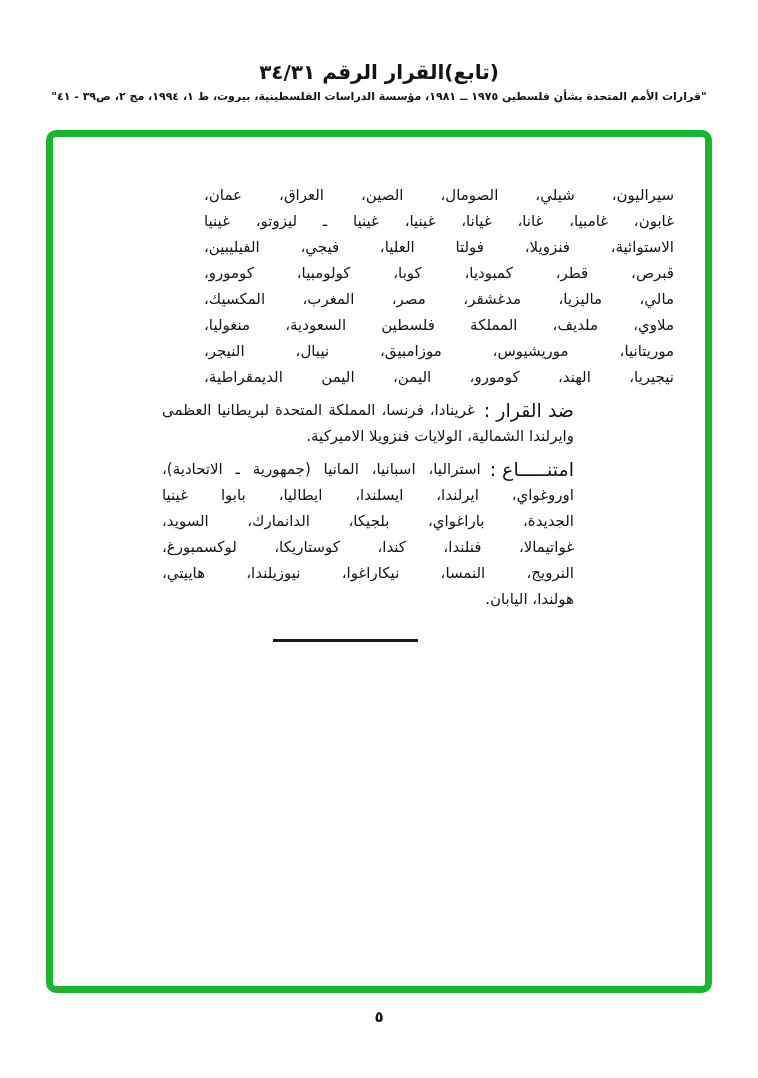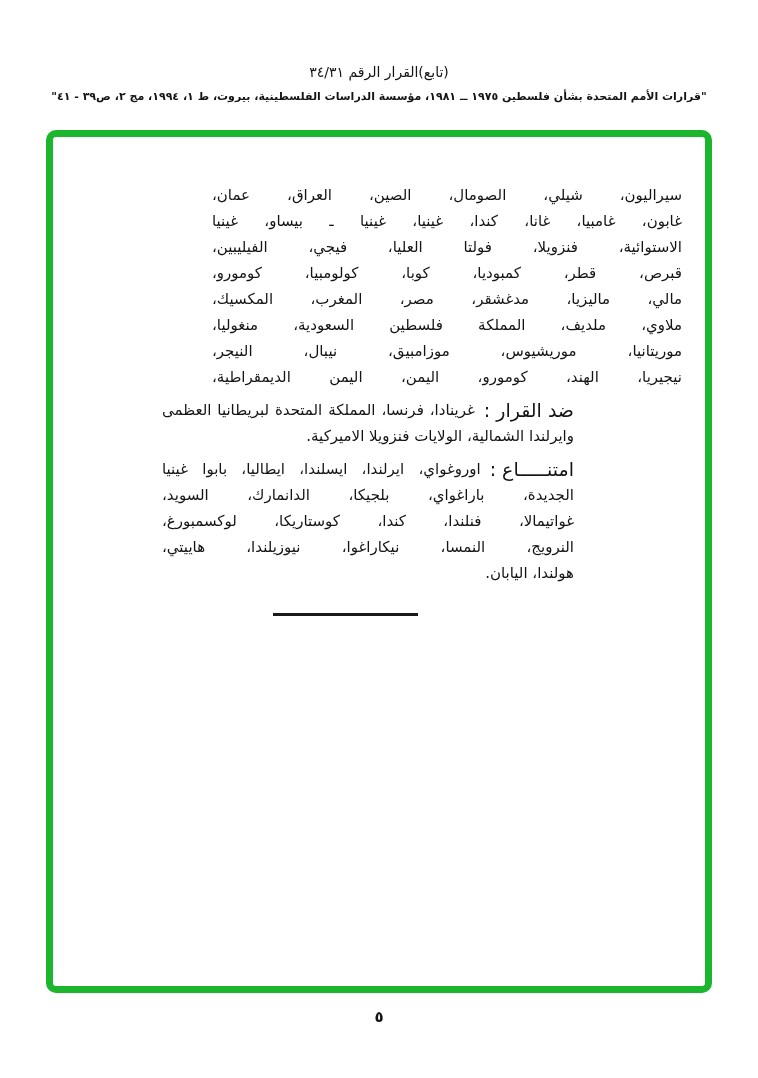--- a/index.html
+++ b/index.html
@@ -13,22 +13,22 @@
     font-family: "DejaVu Sans", sans-serif;
     color: #141414;
     overflow: hidden;
   }
   .header {
     padding-top: 62px;
     text-align: center;
     direction: rtl;
   }
   .doc-title {
-    font-size: 14px;
-    font-weight: normal;
+    font-size: 20px;
+    font-weight: bold;
     line-height: 20px;
     letter-spacing: 0.5px;
   }
   .doc-subtitle {
     margin-top: 8px;
     font-size: 11px;
     font-weight: bold;
     line-height: 14px;
   }
   .frame {
@@ -45,21 +45,21 @@
     line-height: 26px;
     text-align: justify;
     text-align-last: justify;
     direction: rtl;
   }
   .jline.last {
     text-align-last: right;
   }
   .continued-block {
     width: 470px;
-    margin-right: 0;
+    margin-right: 8px;
     margin-left: auto;
   }
   .entry {
     width: 412px;
     margin-right: 108px;
     margin-left: auto;
     margin-top: 7px;
   }
   .entry-label {
     float: right;
@@ -86,37 +86,38 @@
 
 <div class="header">
   <div class="doc-title">(تابع)القرار الرقم  ٣٤/٣١</div>
   <div class="doc-subtitle">"قرارات الأمم المتحدة بشأن فلسطين ١٩٧٥ ــ ١٩٨١، مؤسسة الدراسات الفلسطينية، بيروت، ط ١، ١٩٩٤، مج ٢، ص٣٩ - ٤١"</div>
 </div>
 
 <div class="frame" style="border-color: rgb(28, 181, 46);">
 
   <div class="continued-block">
     <div class="jline">سيراليون، شيلي، الصومال، الصين، العراق، عمان،</div>
-    <div class="jline">غابون، غامبيا، غانا، كندا، غينيا، غينيا ـ بيساو، غينيا</div>
+    <div class="jline">غابون، غامبيا، غانا، غيانا، غينيا، غينيا ـ ليزوتو، غينيا</div>
     <div class="jline">الاستوائية، فنزويلا، فولتا العليا، فيجي، الفيليبين،</div>
     <div class="jline">قبرص، قطر، كمبوديا، كوبا، كولومبيا، كومورو،</div>
     <div class="jline">مالي، ماليزيا، مدغشقر، مصر، المغرب، المكسيك،</div>
     <div class="jline">ملاوي، ملديف، المملكة فلسطين السعودية، منغوليا،</div>
     <div class="jline">موريتانيا، موريشيوس، موزامبيق، نيبال، النيجر،</div>
     <div class="jline">نيجيريا، الهند، كومورو، اليمن، اليمن الديمقراطية،</div>
   </div>
 
   <div class="entry">
     <span class="entry-label">ضد القرار :</span>
     <div class="jline">غرينادا، فرنسا، المملكة المتحدة لبريطانيا العظمى</div>
     <div class="jline last">وايرلندا الشمالية، الولايات فنزويلا الاميركية.</div>
   </div>
 
   <div class="entry">
     <span class="entry-label">امتنـــــاع :</span>
+    <div class="jline">استراليا، اسبانيا، المانيا (جمهورية ـ الاتحادية)،</div>
     <div class="jline">اوروغواي، ايرلندا، ايسلندا، ايطاليا، بابوا غينيا</div>
     <div class="jline">الجديدة، باراغواي، بلجيكا، الدانمارك، السويد،</div>
     <div class="jline">غواتيمالا، فنلندا، كندا، كوستاريكا، لوكسمبورغ،</div>
     <div class="jline">النرويج، النمسا، نيكاراغوا، نيوزيلندا، هاييتي،</div>
     <div class="jline last">هولندا، اليابان.</div>
   </div>
 
   <div class="divider"></div>
 
 </div>

